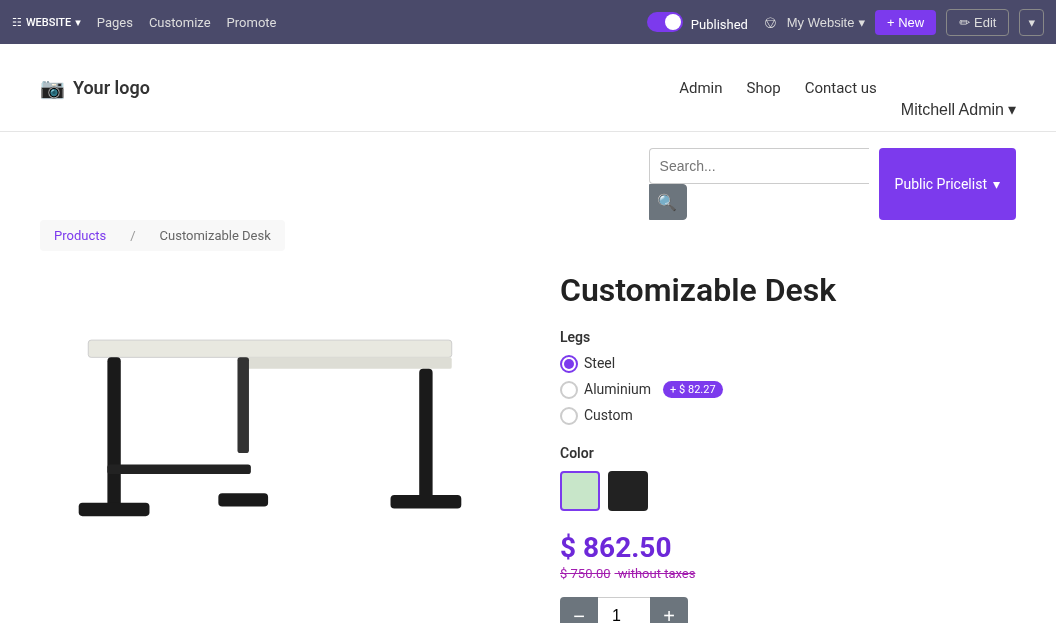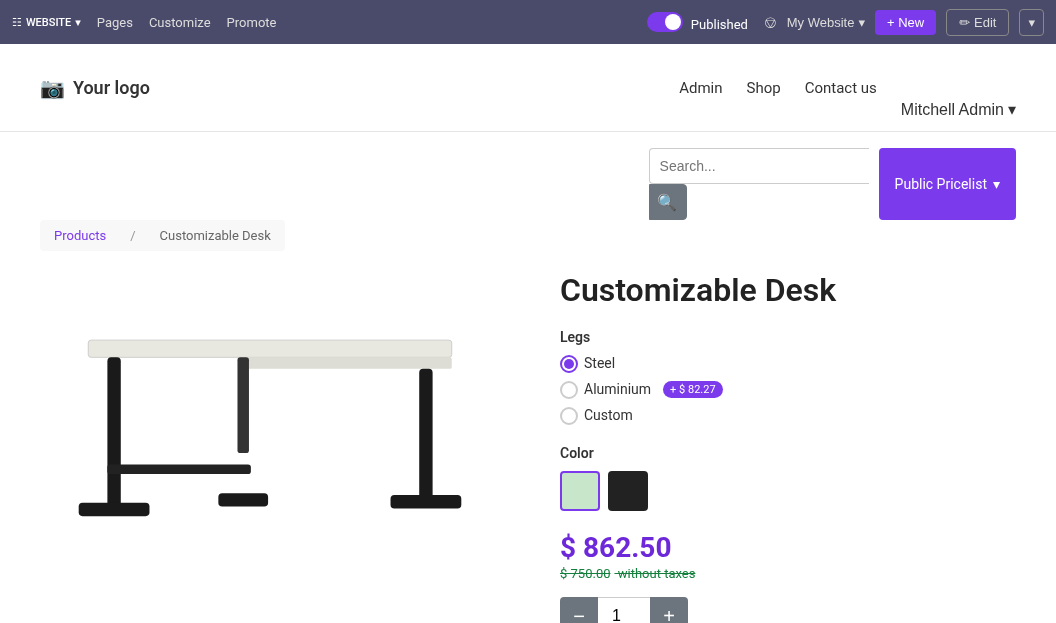--- a/index.html
+++ b/index.html
@@ -274,21 +274,21 @@
     .main-price {
       font-size: 28px;
       font-weight: 700;
       color: #6d28d9;
     }
     .price-excl {
       font-size: 13px;
       color: #888;
       margin-top: 2px;
     }
-    .price-excl span { text-decoration: line-through; color: #15803d; margin-right: 4px; }
+    .price-excl span { text-decoration: line-through; color: #a21caf; margin-right: 4px; }
 
     
     .quantity-row {
       display: flex;
       align-items: center;
       gap: 0;
       margin: 16px 0 12px;
     }
     .qty-btn {
       width: 38px;

